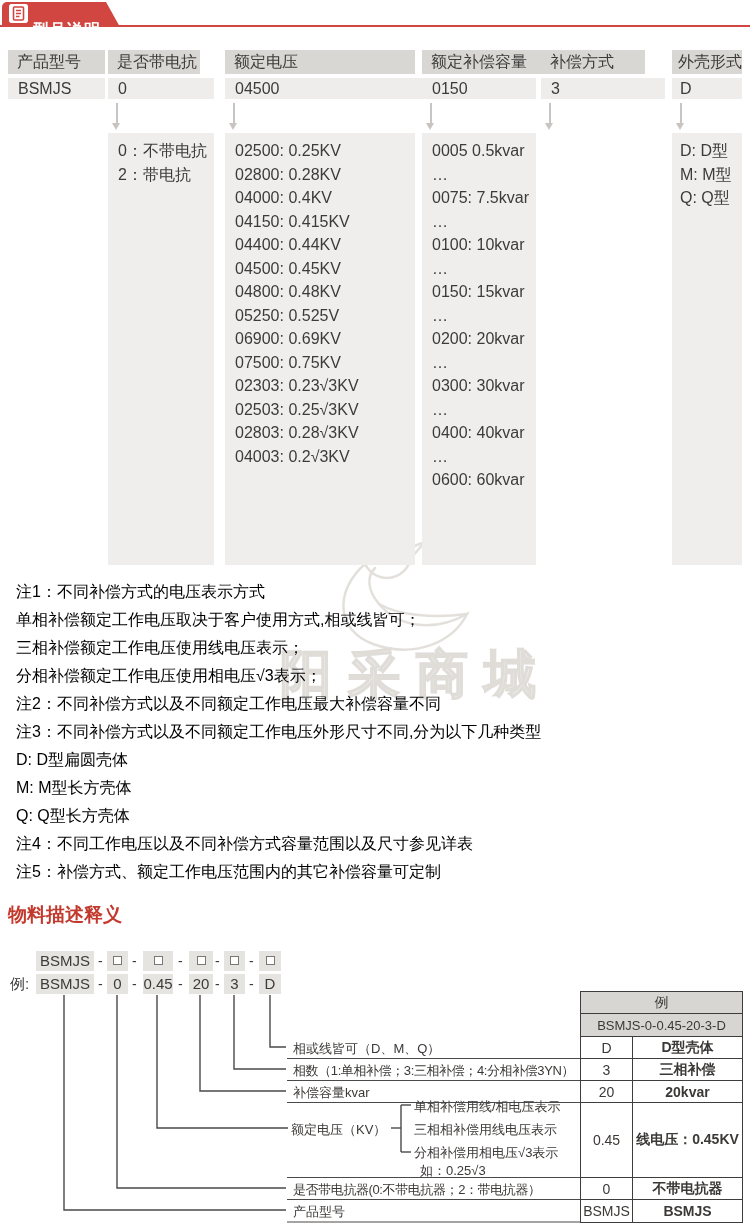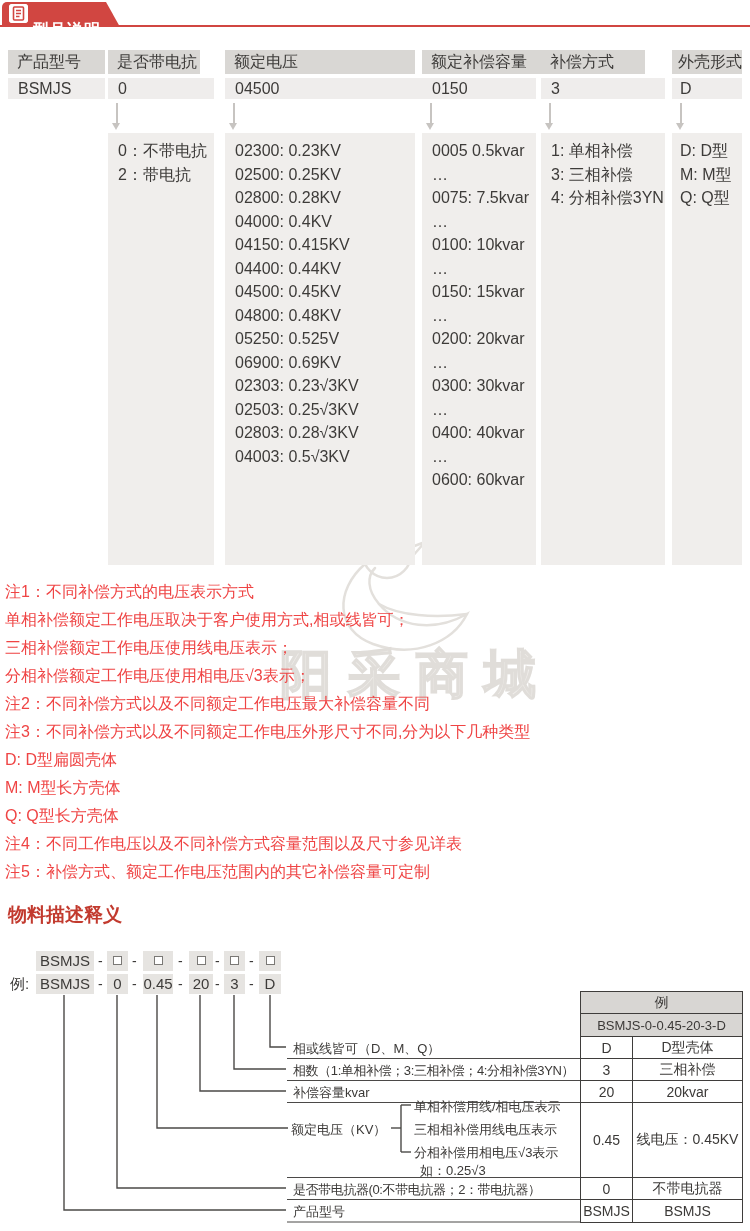--- a/index.html
+++ b/index.html
@@ -21,21 +21,21 @@
   .tv { position:absolute; top:78px; height:21px; background:#efedec; font-size:16px; line-height:21px;
         padding-left:10px; color:#3d3b39; z-index:2; }
   .tdbox { position:absolute; top:133px; height:432px; background:#f0eeec; font-size:16px; color:#3d3b39;
            padding:6px 0 0 10px; line-height:23.5px; z-index:2; white-space:nowrap; }
   .arrow { position:absolute; top:103px; width:9px; height:27px; z-index:2; }
   .arrow .shaft { position:absolute; left:3.5px; top:0; width:2px; height:20px; background:#c7c4c1; }
   .arrow .tip { position:absolute; left:0; top:20px; width:0; height:0;
                 border-left:4.5px solid transparent; border-right:4.5px solid transparent; border-top:7px solid #c7c4c1; }
 
   
-  .notes { position:absolute; left:5px; top:578px; font-size:16px; line-height:28px; color:#ef4444; z-index:2; white-space:nowrap; }
+  .notes { position:absolute; left:16px; top:578px; font-size:16px; line-height:28px; color:#000000; z-index:2; white-space:nowrap; }
 
   
   .wm-text { position:absolute; left:280px; top:640px; font-size:52px; font-weight:bold; color:#f0eeeb;
              -webkit-text-stroke:1.5px #e0ddd9; letter-spacing:16px; z-index:1; white-space:nowrap; }
   .wm-bird { position:absolute; left:295px; top:520px; z-index:1; }
 
   
   .mat-title { position:absolute; left:8px; top:902px; font-size:19px; font-weight:bold; color:#c23a2e; z-index:2; }
   .code-cell { position:absolute; background:#e6e4e1; font-size:15px; color:#3d3b39; text-align:center; z-index:2; }
   .code-dash { position:absolute; font-size:14px; color:#3d3b39; z-index:2; }
@@ -45,21 +45,21 @@
   .dlabel { position:absolute; font-size:13px; line-height:15px; color:#3b3937; z-index:2; white-space:nowrap; }
   .tight { letter-spacing:-0.4px; }
 
   
   .xtable { position:absolute; left:580px; top:991px; width:163px; border:1px solid #3f3d3b; z-index:2;
             font-size:14px; color:#3b3937; }
   .xt-row { display:flex; border-bottom:1px solid #3f3d3b; }
   .xt-row:last-child { border-bottom:none; }
   .xt-head { background:#d8d6d3; justify-content:center; align-items:center; }
   .xt-c1 { width:52px; border-right:1px solid #3f3d3b; display:flex; justify-content:center; align-items:center; }
-  .xt-c2 { flex:1; display:flex; justify-content:center; align-items:center; }
+  .xt-c2 { flex:1; display:flex; justify-content:center; align-items:center;font-weight:bold; }
 
   .overlay { position:absolute; left:0; top:0; z-index:3; pointer-events:none; }
 </style>
 </head>
 <body>
 
 <div class="page">
 
   <svg class="wm-bird" width="190" height="150" viewBox="0 0 190 150">
     <g fill="none" stroke="#e3e0dc" stroke-width="2.5" stroke-linecap="round">
@@ -97,34 +97,34 @@
     <div>2：带电抗</div>
   </div>
 
   <div class="th" style="left:225px;width:190px">额定电压</div>
   <div class="tv" style="left:225px;width:226px">04500</div>
   <div class="arrow" style="left:229px">
       <i class="shaft"></i>
       <i class="tip"></i>
     </div>
   <div class="tdbox" style="left:225px;width:190px">
-    <div>02300: 0.23KV</div>
     <div>02500: 0.25KV</div>
     <div>02800: 0.28KV</div>
     <div>04000: 0.4KV</div>
     <div>04150: 0.415KV</div>
     <div>04400: 0.44KV</div>
     <div>04500: 0.45KV</div>
     <div>04800: 0.48KV</div>
     <div>05250: 0.525V</div>
     <div>06900: 0.69KV</div>
+    <div>07500: 0.75KV</div>
     <div>02303: 0.23√3KV</div>
     <div>02503: 0.25√3KV</div>
     <div>02803: 0.28√3KV</div>
-    <div>04003: 0.5√3KV</div>
+    <div>04003: 0.2√3KV</div>
   </div>
 
   <div class="th" style="left:422px;width:125px">额定补偿容量</div>
   <div class="tv" style="left:422px;width:114px">0150</div>
   <div class="arrow" style="left:426px">
       <i class="shaft"></i>
       <i class="tip"></i>
     </div>
   <div class="tdbox" style="left:422px;width:114px">
     <div>0005 0.5kvar</div>
@@ -143,25 +143,20 @@
     <div>…</div>
     <div>0600: 60kvar</div>
   </div>
 
   <div class="th" style="left:541px;width:104px">补偿方式</div>
   <div class="tv" style="left:541px;width:124px">3</div>
   <div class="arrow" style="left:545px">
       <i class="shaft"></i>
       <i class="tip"></i>
     </div>
-  <div class="tdbox" style="left:541px;width:124px">
-    <div>1: 单相补偿</div>
-    <div>3: 三相补偿</div>
-    <div>4: 分相补偿3YN</div>
-  </div>
 
   <div class="th" style="left:672px;width:70px;padding-left:6px">外壳形式</div>
   <div class="tv" style="left:672px;width:70px;padding-left:8px">D</div>
   <div class="arrow" style="left:676px">
       <i class="shaft"></i>
       <i class="tip"></i>
     </div>
   <div class="tdbox" style="left:672px;width:70px;padding-left:8px">
     <div>D: D型</div>
     <div>M: M型</div>

